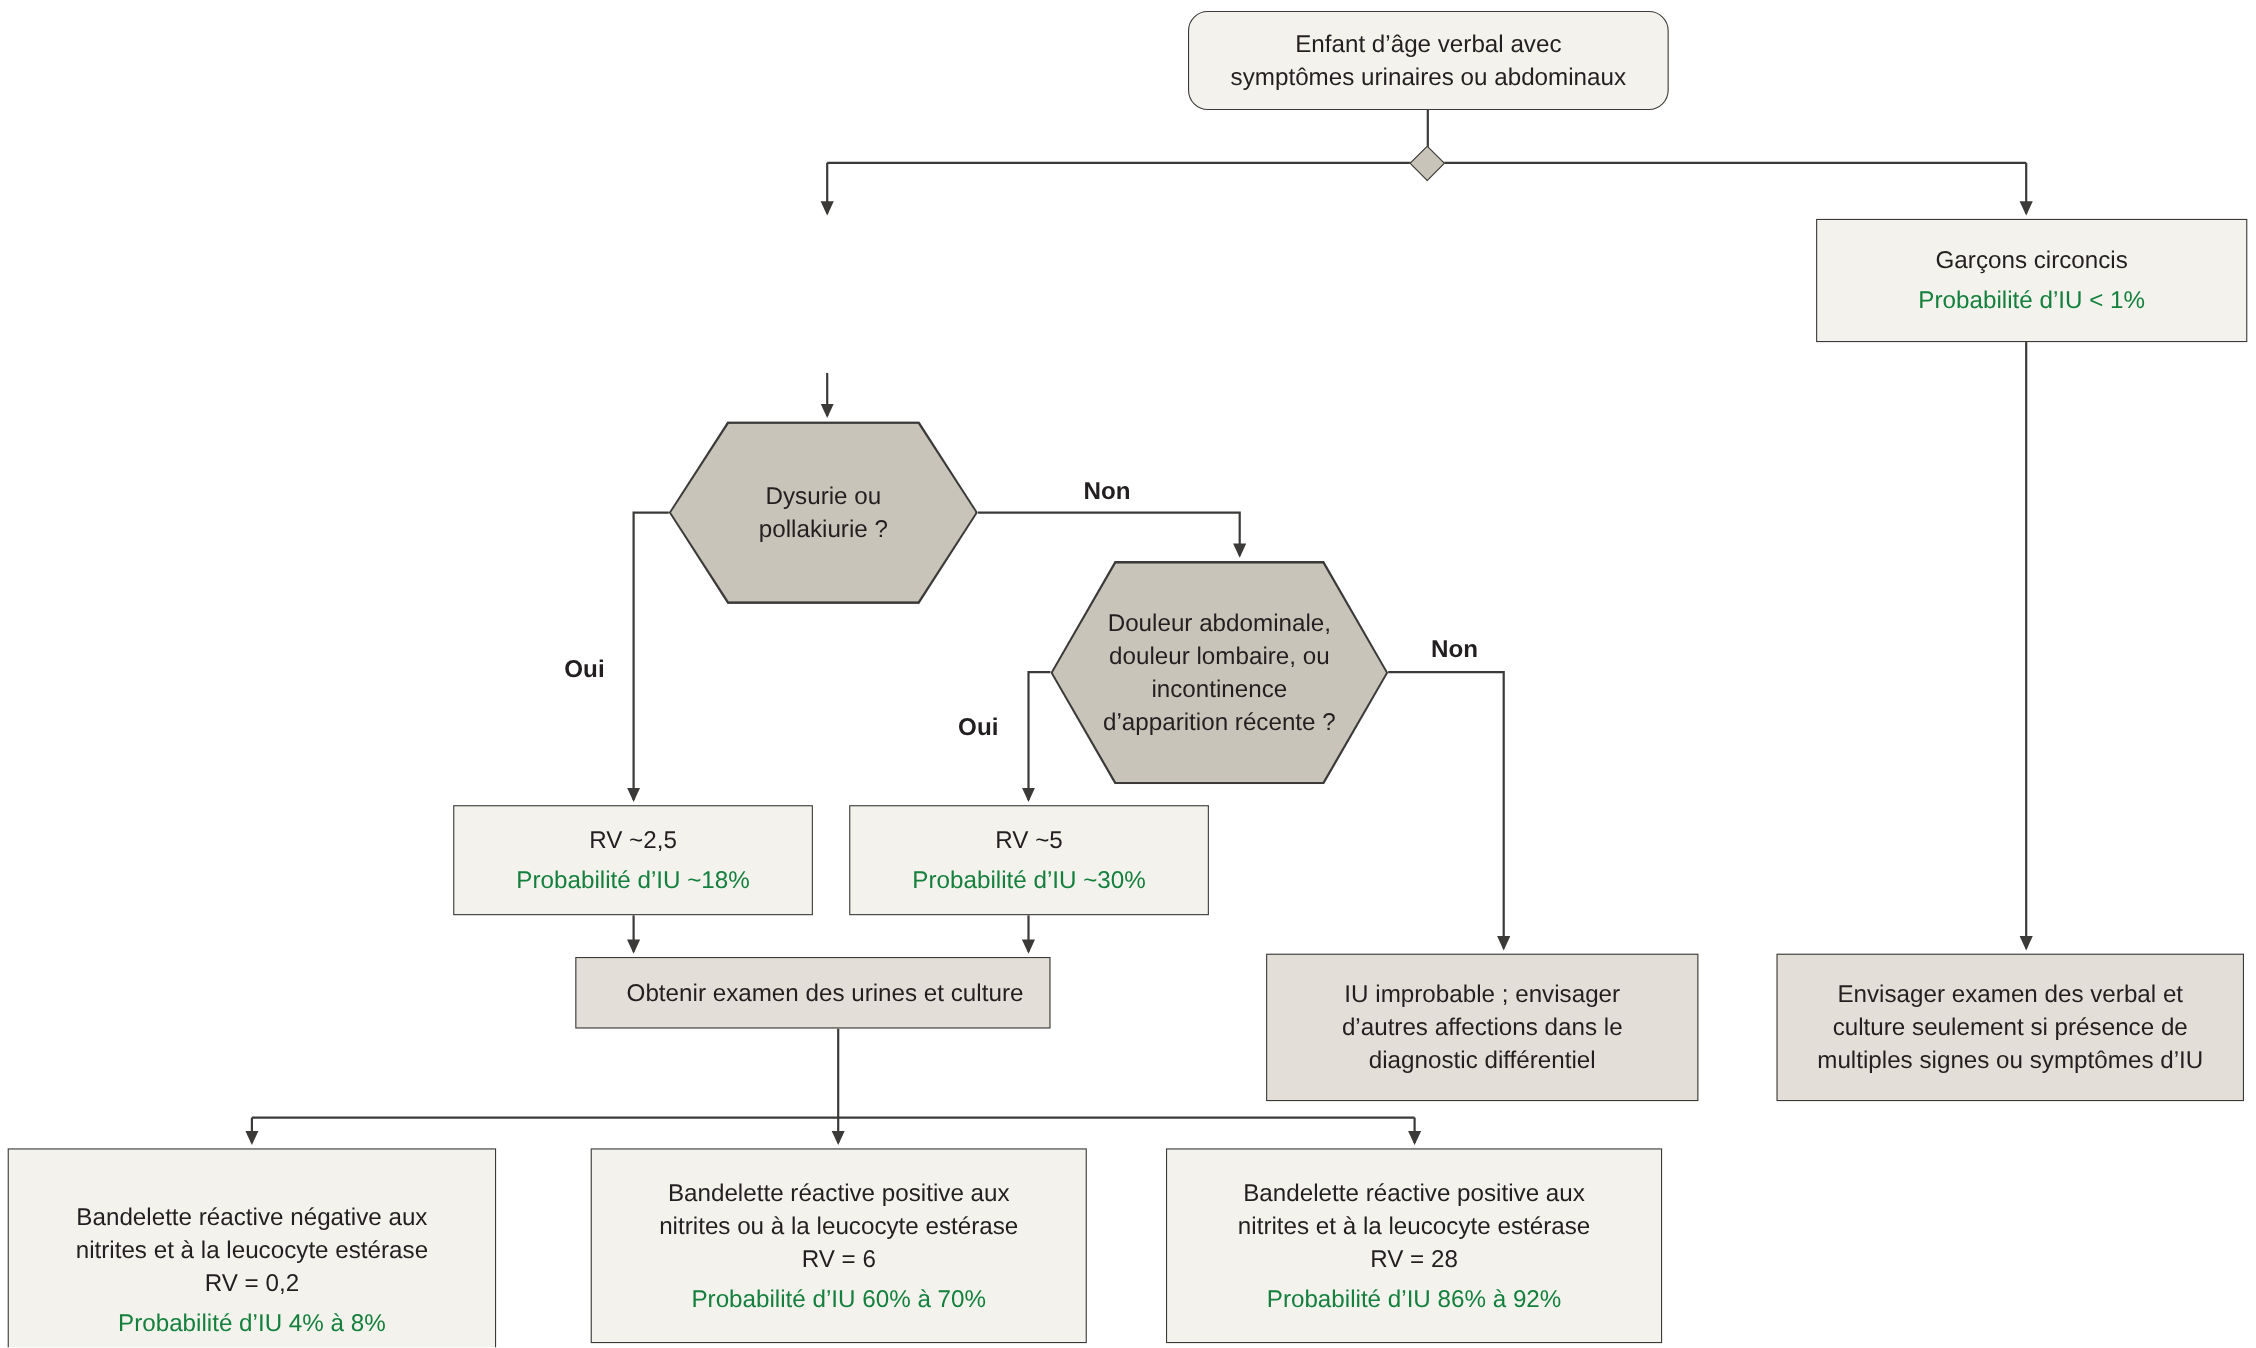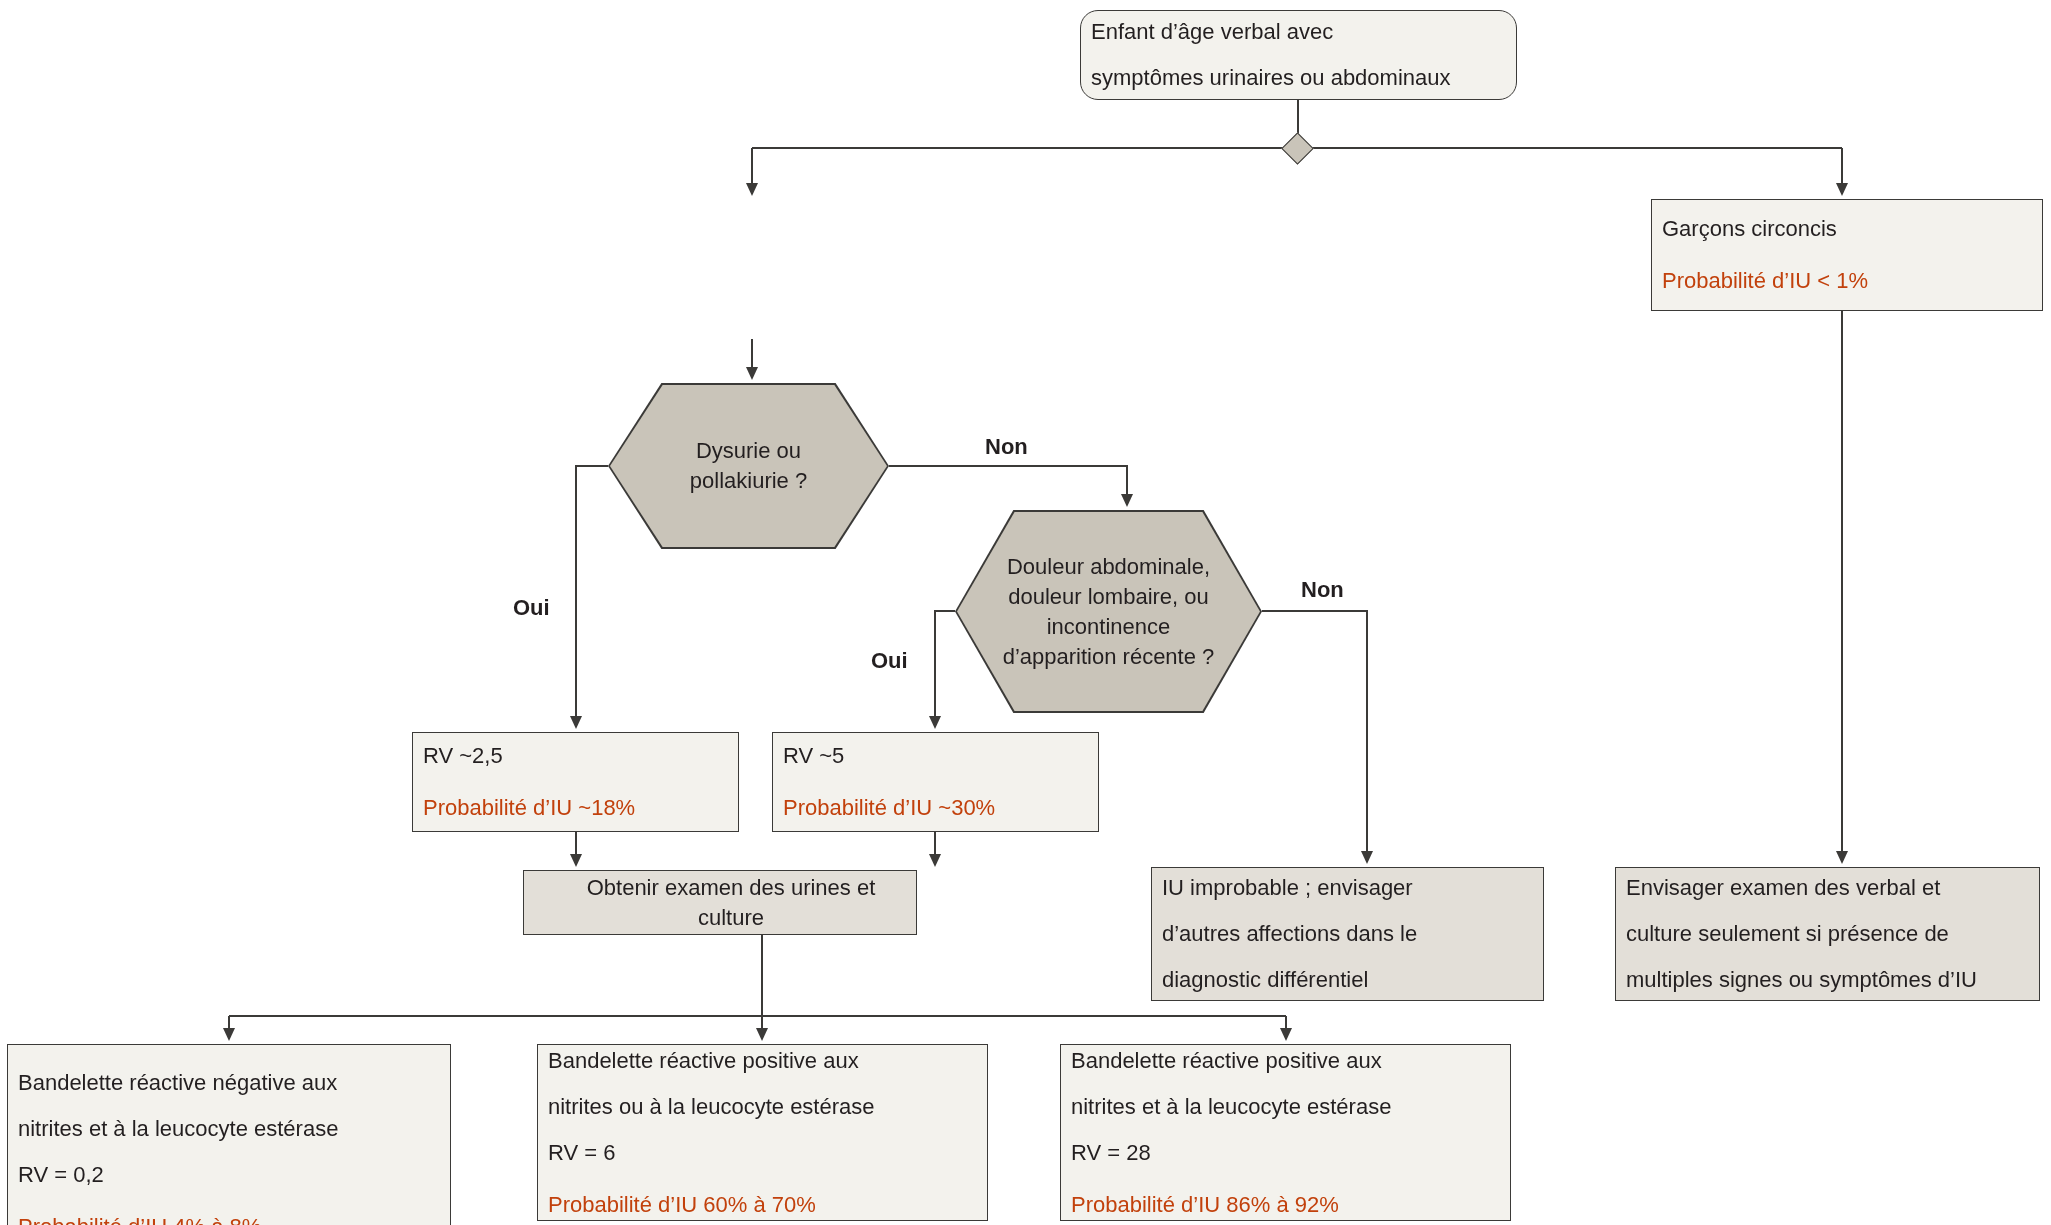--- a/index.html
+++ b/index.html
@@ -4,32 +4,31 @@
 <style>
   * { box-sizing: border-box; margin: 0; padding: 0; }
   html, body { background: #ffffff; }
   body { font-family: "Liberation Sans", "DejaVu Sans", sans-serif; }
   #canvas { position: relative; width: 2051px; height: 1225px; background: #ffffff; overflow: hidden; }
   svg.connectors { position: absolute; left: 0; top: 0; }
 
   .node {
     position: absolute;
     display: flex; flex-direction: column;
-    align-items: flex-start; justify-content: center;
+    align-items: center; justify-content: center;
     text-align: center;
     font-size: 22px; line-height: 30px;
     color: #231f20;
     border: 1.5px solid #3b3a38;
     padding: 6px 10px;
-    gap: 16px;
   }
   .light { background: #f3f2ed; }
   .gray  { background: #e3dfd8; }
   .rounded { border-radius: 18px; }
-  .prob { color: #c2410c; margin-top: 6px; }
+  .prob { color: #15803d; margin-top: 6px; }
 
   .hex { position: absolute; }
   .hex-border, .hex-fill {
     clip-path: polygon(0% 50%, 19% 0%, 81% 0%, 100% 50%, 81% 100%, 19% 100%);
   }
   .hex-border { position: absolute; inset: 0; background: #3b3a38; }
   .hex-fill   { position: absolute; inset: 2px; background: #c9c4b9; }
   .hex-text {
     position: absolute; inset: 0;
     display: flex; flex-direction: column;
@@ -125,21 +124,21 @@
   <div class="node light" style="left:412px; top:732px; width:327px; height:100px;">
     <div>RV ~2,5</div>
     <div class="prob">Probabilité d’IU ~18%</div>
   </div>
 
   <div class="node light" style="left:772px; top:732px; width:327px; height:100px;">
     <div>RV ~5</div>
     <div class="prob">Probabilité d’IU ~30%</div>
   </div>
 
-  <div class="node gray" style="left:523px; top:870px; width:394px; height:65px;padding-left:32px;">
+  <div class="node gray" style="left:523px; top:870px; width:432px; height:65px;padding-left:32px;">
     <div>Obtenir examen des urines et culture</div>
   </div>
 
   <div class="node gray" style="left:1151px; top:867px; width:393px; height:134px;">
     <div>IU improbable ; envisager</div>
     <div>d’autres affections dans le</div>
     <div>diagnostic différentiel</div>
   </div>
 
   <div class="node gray" style="left:1615px; top:867px; width:425px; height:134px;">

